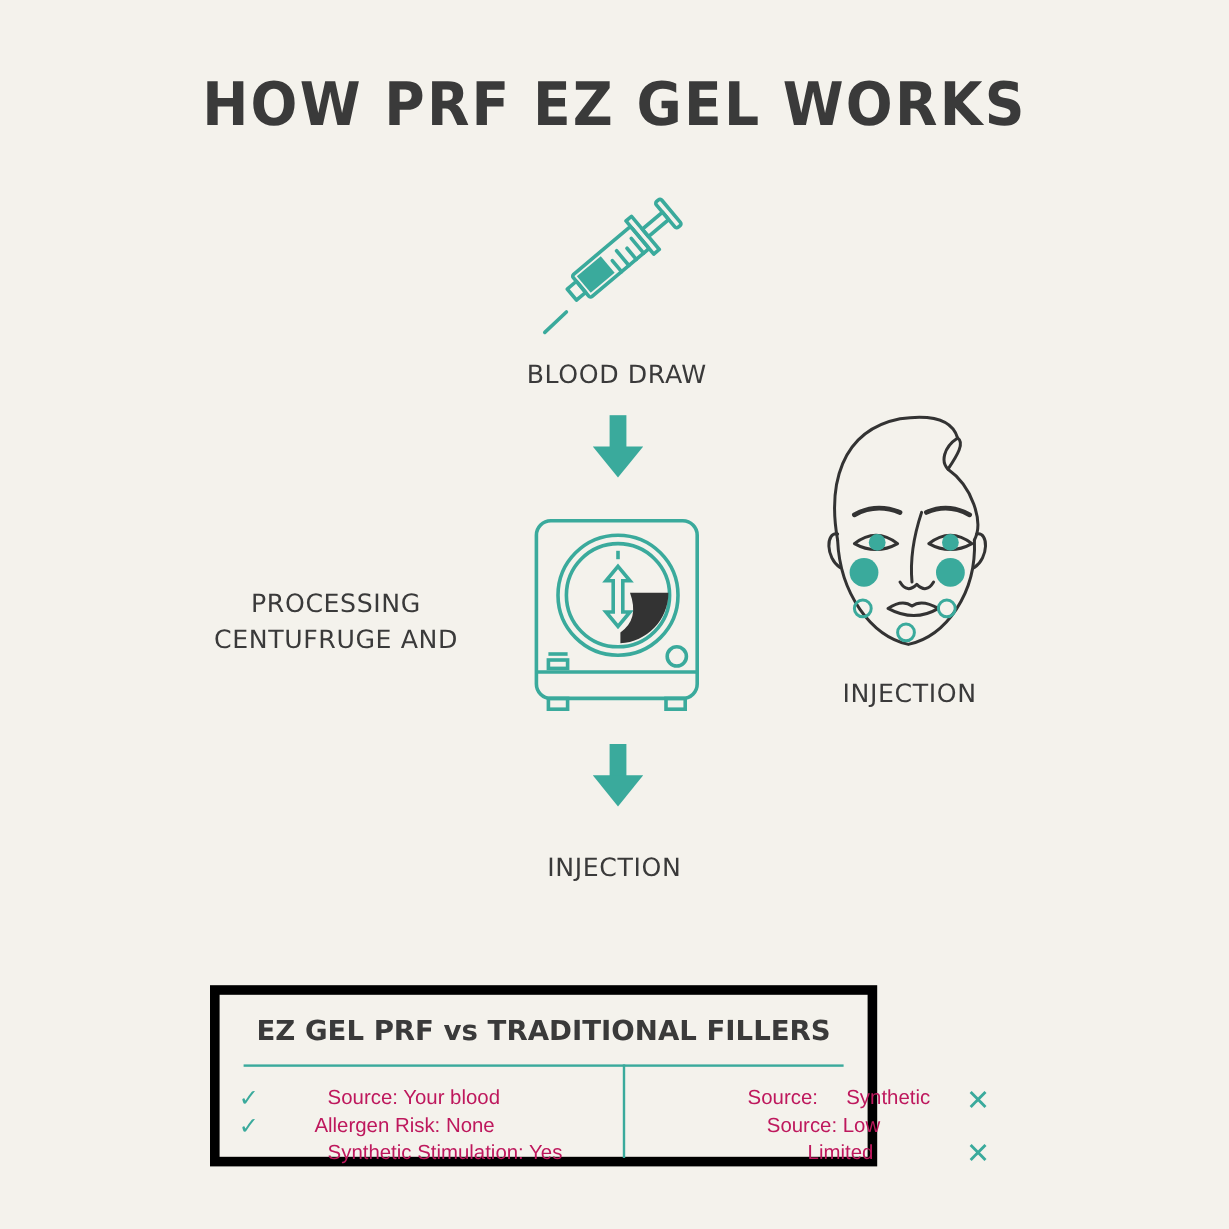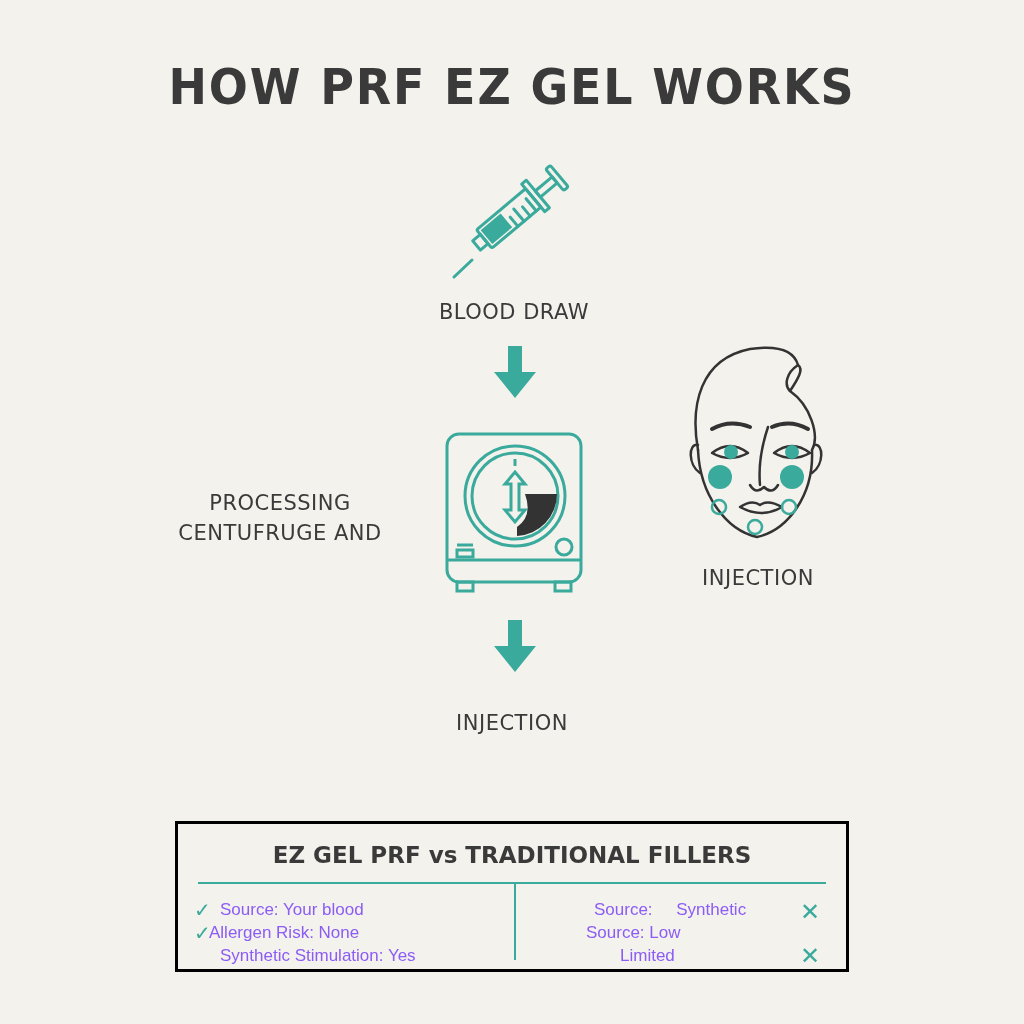--- a/index.html
+++ b/index.html
@@ -21,42 +21,43 @@
     }
     .label {
       font-family: "DejaVu Sans", sans-serif;
       font-weight: normal; font-size: 21px; color: #3a3a3a;
       text-align: center; letter-spacing: 0.5px;
     }
     .label-left { line-height: 30px; }
     svg { position: absolute; overflow: visible; }
 
     .compare {
-      left: 175px; top: 821px; width: 674px; height: 151px;
-      border: 3px solid #000000;
+      left: 175px; top: 821px; width: 556px; height: 151px;
+      border: 8px solid #000000;
       box-sizing: border-box;
       background: #f4f2ec;
     }
     .compare-title {
       position: absolute; left: 0; top: 18px; width: 100%;
       text-align: center;
       font-family: "DejaVu Sans", sans-serif;
       font-size: 23px; font-weight: bold; color: #3a3a3a;
     }
     .compare-hr {
       position: absolute; left: 20px; right: 20px; top: 58px;
       height: 2px; background: #3aaa9c;
     }
     .compare-vr {
       position: absolute; left: 336px; top: 58px;
       width: 2px; height: 78px; background: #3aaa9c;
     }
     .row {
-      position: absolute; font-size: 17px; color: #8b5cf6;
+      position: absolute; font-size: 17px; color: #be185d;
       white-space: pre;
+      margin-left: 48px;
     }
     .check { color: #3aaa9c; font-weight: bold; font-size: 20px; position: absolute; }
     .xmark { color: #3aaa9c; font-weight: bold; font-size: 24px; position: absolute; }
   </style>
 </head>
 <body>
 
 <div class="abs title">HOW PRF EZ GEL WORKS</div>
 
 <svg style="left:450px;top:160px;" width="130" height="125" viewBox="0 0 130 125">
@@ -142,18 +143,18 @@
   <div class="compare-title">EZ GEL PRF vs TRADITIONAL FILLERS</div>
   <div class="compare-hr"></div>
   <div class="compare-vr"></div>
 
   <span class="check" style="left:16px;top:74px;">✓</span>
   <span class="row" style="left:42px;top:76px;">Source: Your blood</span>
   <span class="check" style="left:16px;top:97px;">✓</span>
   <span class="row" style="left:31px;top:99px;">Allergen Risk: None</span>
   <span class="row" style="left:42px;top:122px;">Synthetic Stimulation: Yes</span>
 
-  <span class="row" style="left:416px;top:76px;">Source:     Synthetic</span>
+  <span class="row" style="left:392px;top:76px;">Source:     Synthetic</span>
   <span class="xmark" style="left:622px;top:74px;">✕</span>
   <span class="row" style="left:408px;top:99px;">Source: Low</span>
   <span class="row" style="left:442px;top:122px;">Limited</span>
   <span class="xmark" style="left:622px;top:118px;">✕</span>
 </div>
 
 </body></html>

